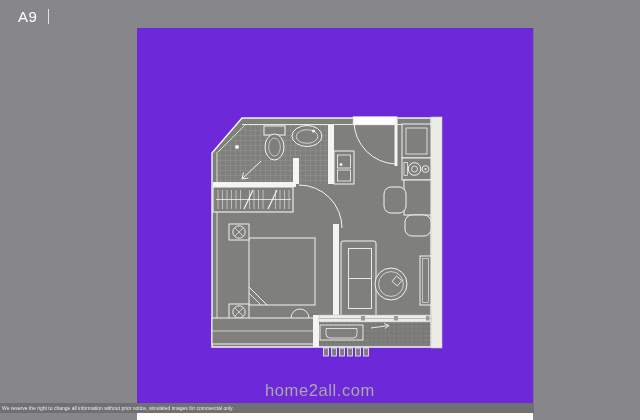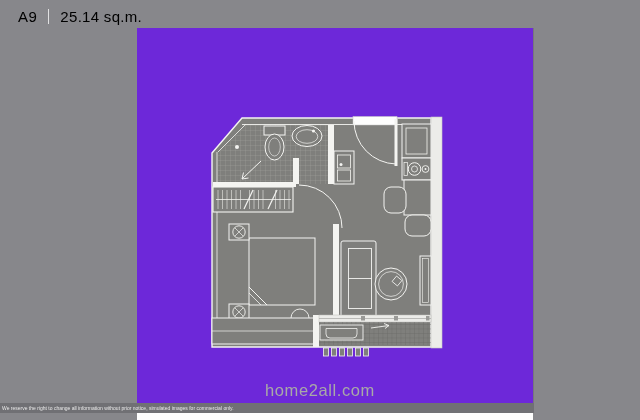--- a/index.html
+++ b/index.html
@@ -3,21 +3,21 @@
 <meta charset="utf-8">
 <style>
   html,body{margin:0;padding:0;}
   .page{
     position:relative;width:640px;height:420px;overflow:hidden;
     background:#87878b;
     font-family:"Liberation Sans", sans-serif;
   }
   .header{
     position:absolute;left:18px;top:4px;height:24px;
-    display:flex;align-items:center;gap:11px;color:#000000;
+    display:flex;align-items:center;gap:11px;color:#ffffff;
   }
   .unit-label{font-size:15px;letter-spacing:0.5px;}
   .header-divider{width:1px;height:15px;background:rgba(255,255,255,0.75);}
   .area-label{font-size:15px;letter-spacing:0.3px;}
   .canvas{
     position:absolute;left:137px;top:28px;width:396px;height:375px;
     background:#6d28d9;border-right:1px solid #77777b;
   }
   .plan-svg{position:absolute;left:0;top:0;}
   .watermark{
@@ -34,21 +34,20 @@
   }
 </style>
 </head>
 <body>
 
 <div class="page">
 
   <div class="header">
     <span class="unit-label">A9</span>
     <span class="header-divider"></span>
-    <span class="area-label">25.14 sq.m.</span>
   </div>
 
   <div class="canvas">
     <svg class="plan-svg" width="396" height="375" viewBox="137 28 396 375" xmlns="http://www.w3.org/2000/svg">
       <defs>
         <pattern id="tiles" width="5" height="5" patternUnits="userSpaceOnUse">
           <path d="M5 0H0V5" fill="none" stroke="#a4a4a0" stroke-width="0.6" opacity="0.85"></path>
         </pattern>
         <pattern id="bgrid" width="4.5" height="4.5" patternUnits="userSpaceOnUse">
           <path d="M4.5 0H0V4.5" fill="none" stroke="#686866" stroke-width="0.7"></path>

